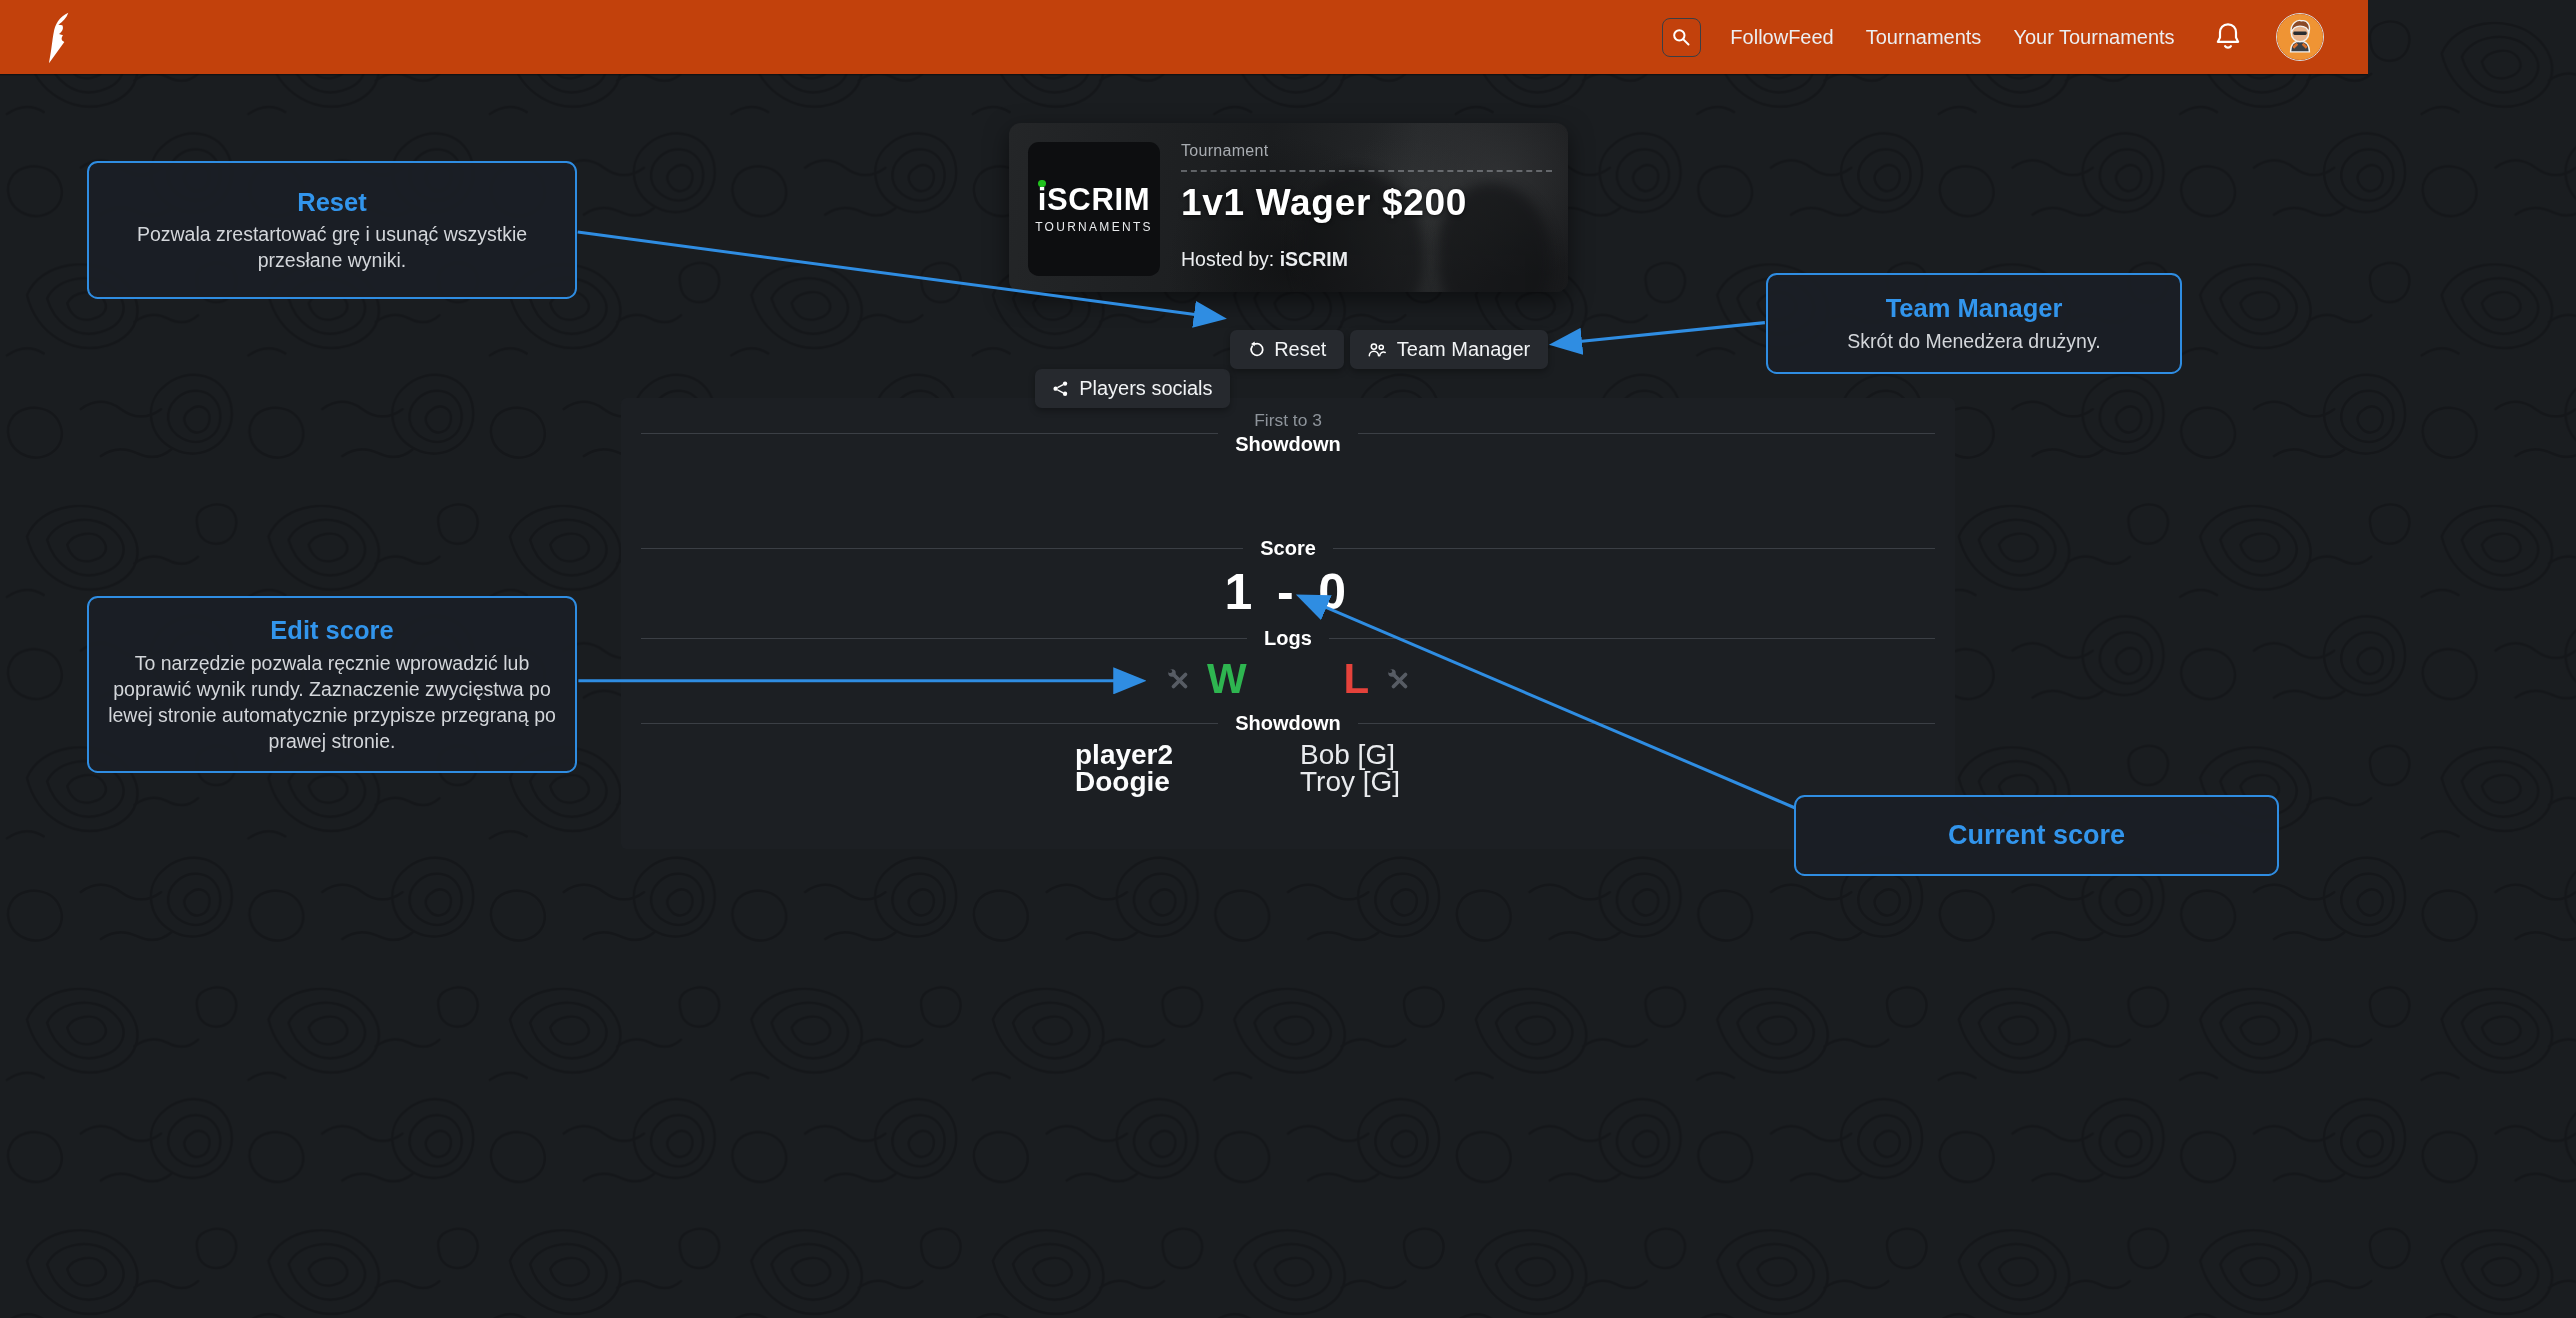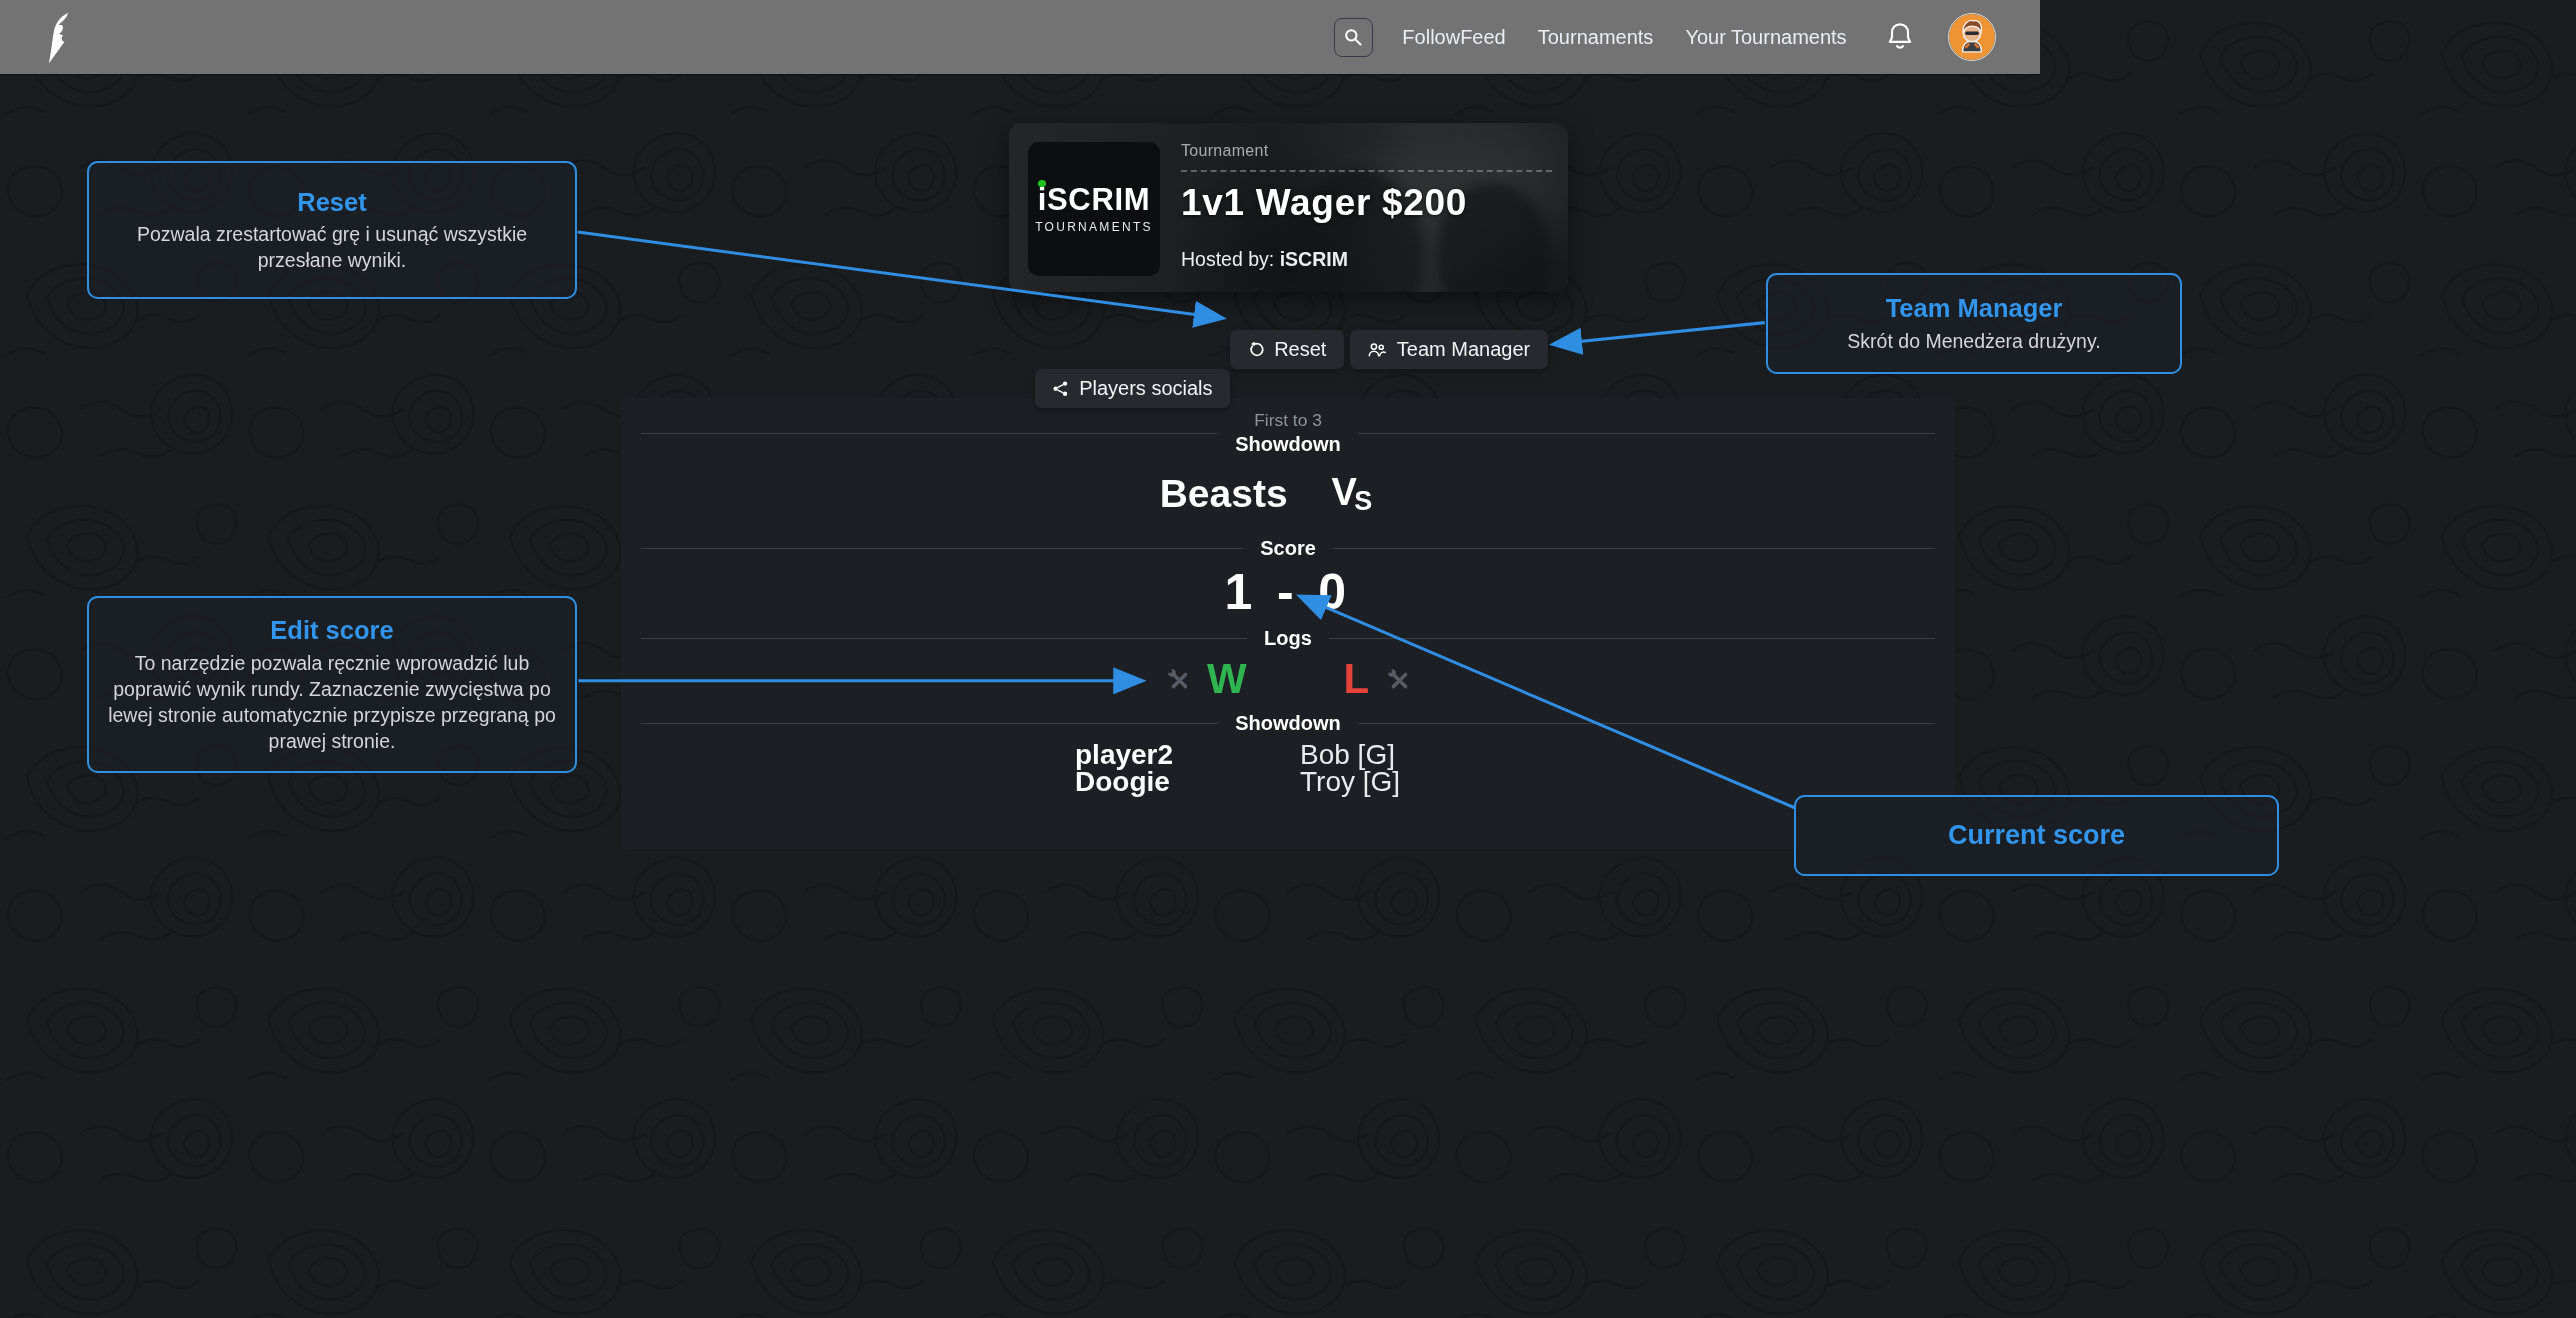--- a/index.html
+++ b/index.html
@@ -3,22 +3,22 @@
 <meta charset="utf-8">
 <style>
   * { margin:0; padding:0; box-sizing:border-box; }
   html,body { width:2576px; height:1318px; background:#1a1d20; overflow:hidden;
     font-family:"Liberation Sans", sans-serif; color:#fff; }
 
   
   .topo-bg { position:absolute; inset:0; z-index:0; }
 
   
-  .navbar { position:absolute; left:0; top:0; width:2040px; height:74px;
-    background:#737373; z-index:5; box-shadow:0 1.3px 0 rgba(0,0,0,.35); }
+  .navbar { position:absolute; left:0; top:0; width:2368px; height:74px;
+    background:#c2410c; z-index:5; box-shadow:0 1.3px 0 rgba(0,0,0,.35); }
   .brand { position:absolute; left:39px; top:10.7px; width:40px; height:54px; cursor:pointer; }
   .nav-right { position:absolute; right:44px; top:0; height:74px; display:flex; align-items:center; }
   .search-btn { width:39px; height:39px; border:1.3px solid #3a3e44; border-radius:8px;
     display:flex; align-items:center; justify-content:center; margin-right:29.5px; background:transparent; }
   .nav-link { font-size:20px; font-weight:500; color:#eceef1; margin-right:32px; white-space:nowrap; cursor:pointer; }
   .bell { width:32px; height:35px; margin-left:5.4px; margin-right:32px; }
   .avatar { width:48px; height:48px; border-radius:50%; overflow:hidden; border:1.3px solid #d9dbdc; }
 
   
   .banner { position:absolute; left:1009px; top:123px; width:559px; height:169px; border-radius:12px;
@@ -206,28 +206,20 @@
   <span>Team Manager</span>
 </button>
 
 <div class="panel">
   <div class="sec sep sec-header">
     <div class="sep-inner">
       <div class="fmt">First to 3</div>
       <div class="stage">Showdown</div>
     </div>
   </div>
-  <div class="sec sec-teams">
-    <div class="team-name">Beasts</div>
-    <div class="vs">
-      <span class="v">V</span>
-        <span class="s">S</span>
-    </div>
-    <div class="team-name"></div>
-  </div>
   <div class="sec sep sec-scorelab">
     <div class="sep-label">Score</div>
   </div>
   <div class="sec sec-score">
     <div class="score-val">1 - 0</div>
   </div>
   <div class="sec sep sec-logslab">
     <div class="sep-label">Logs</div>
   </div>
   <div class="sec sec-logs">

